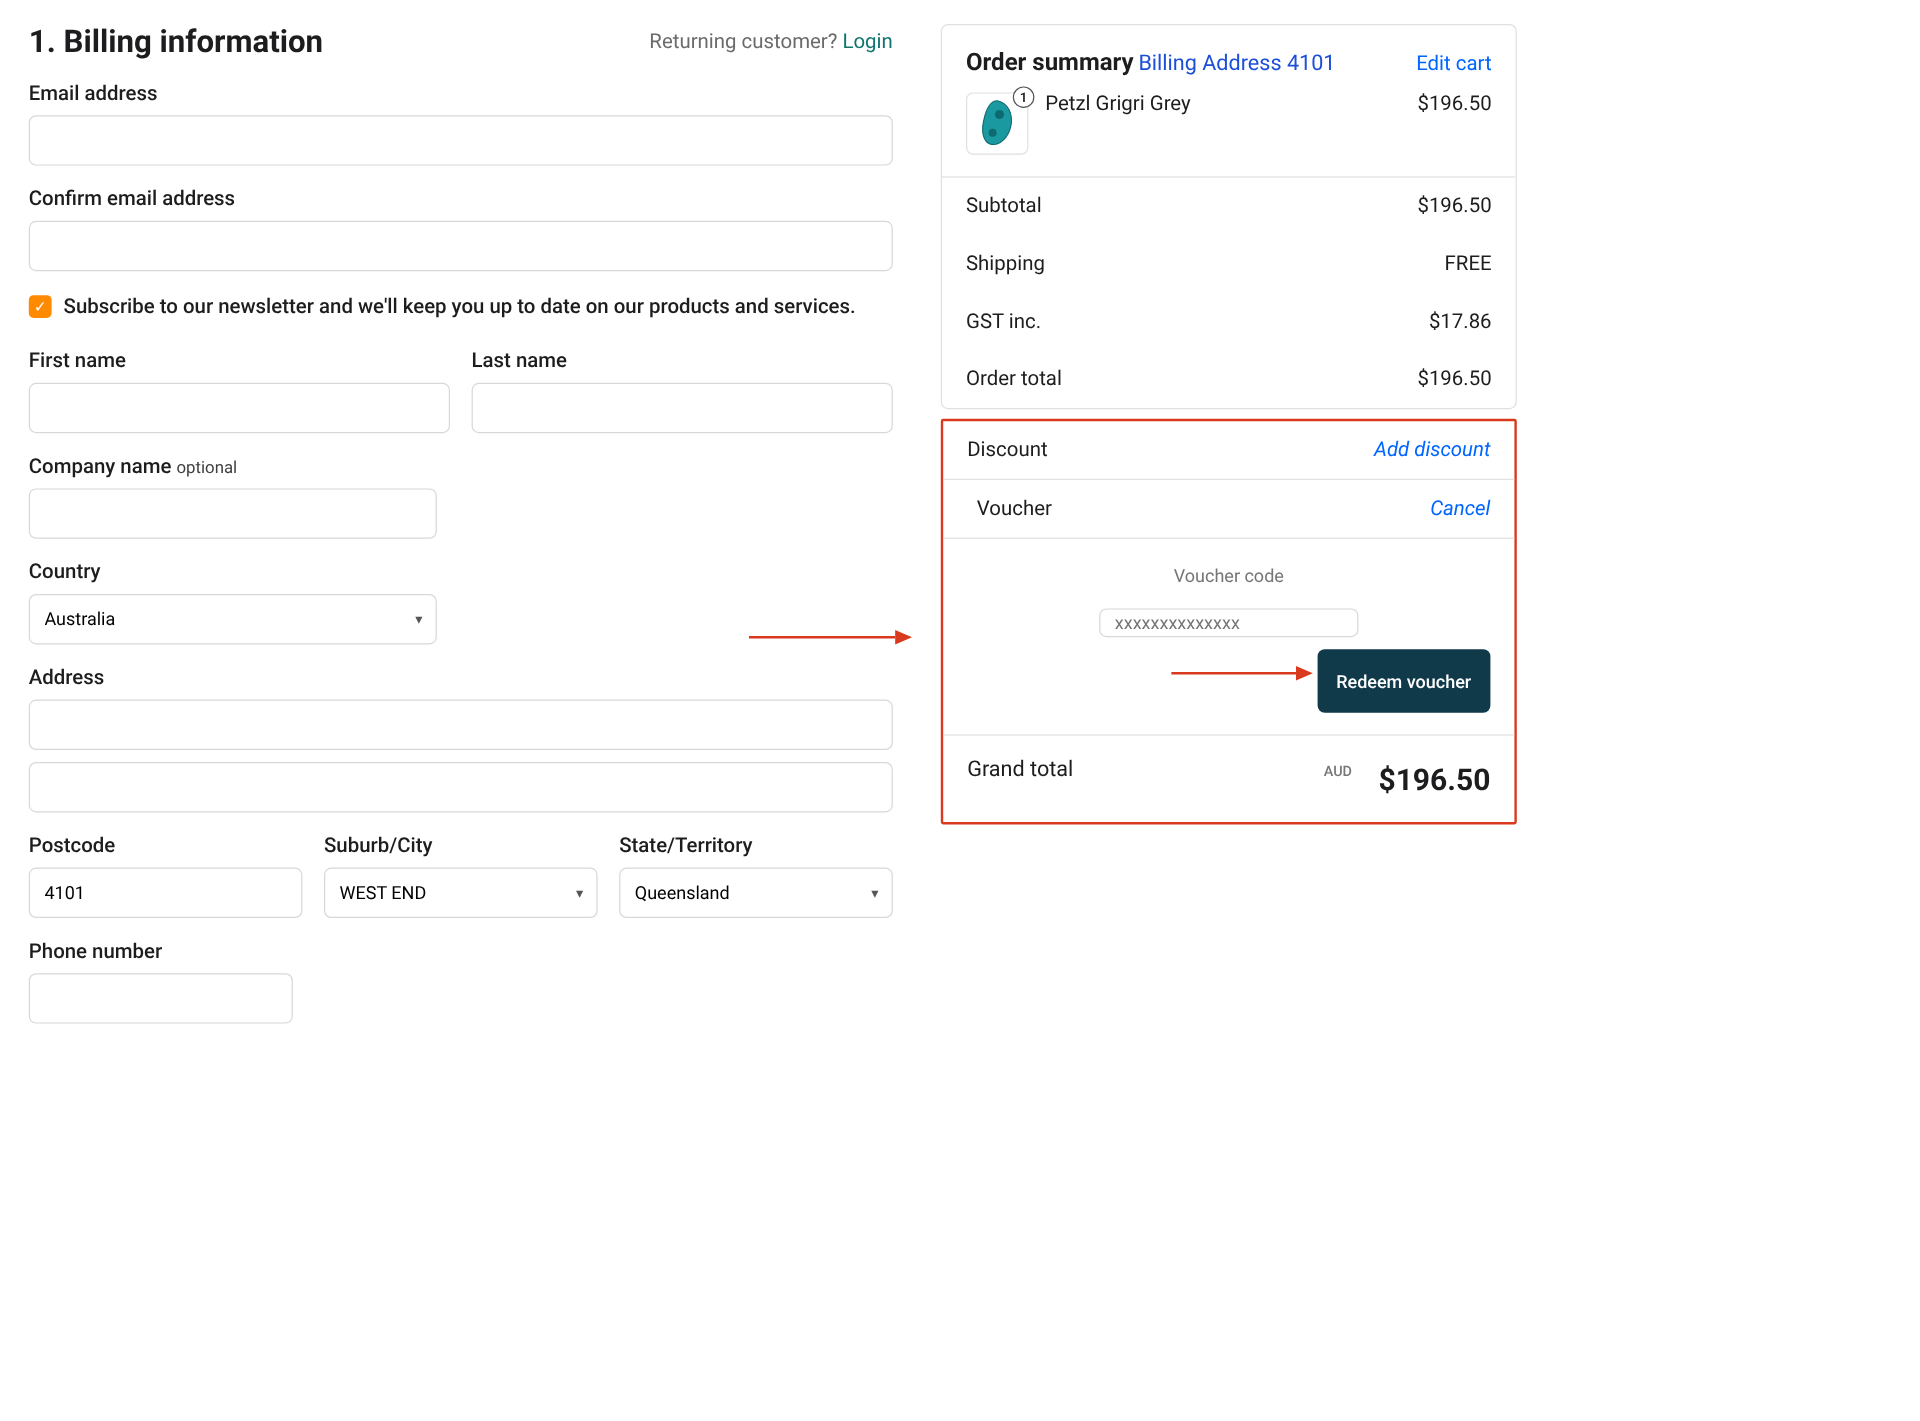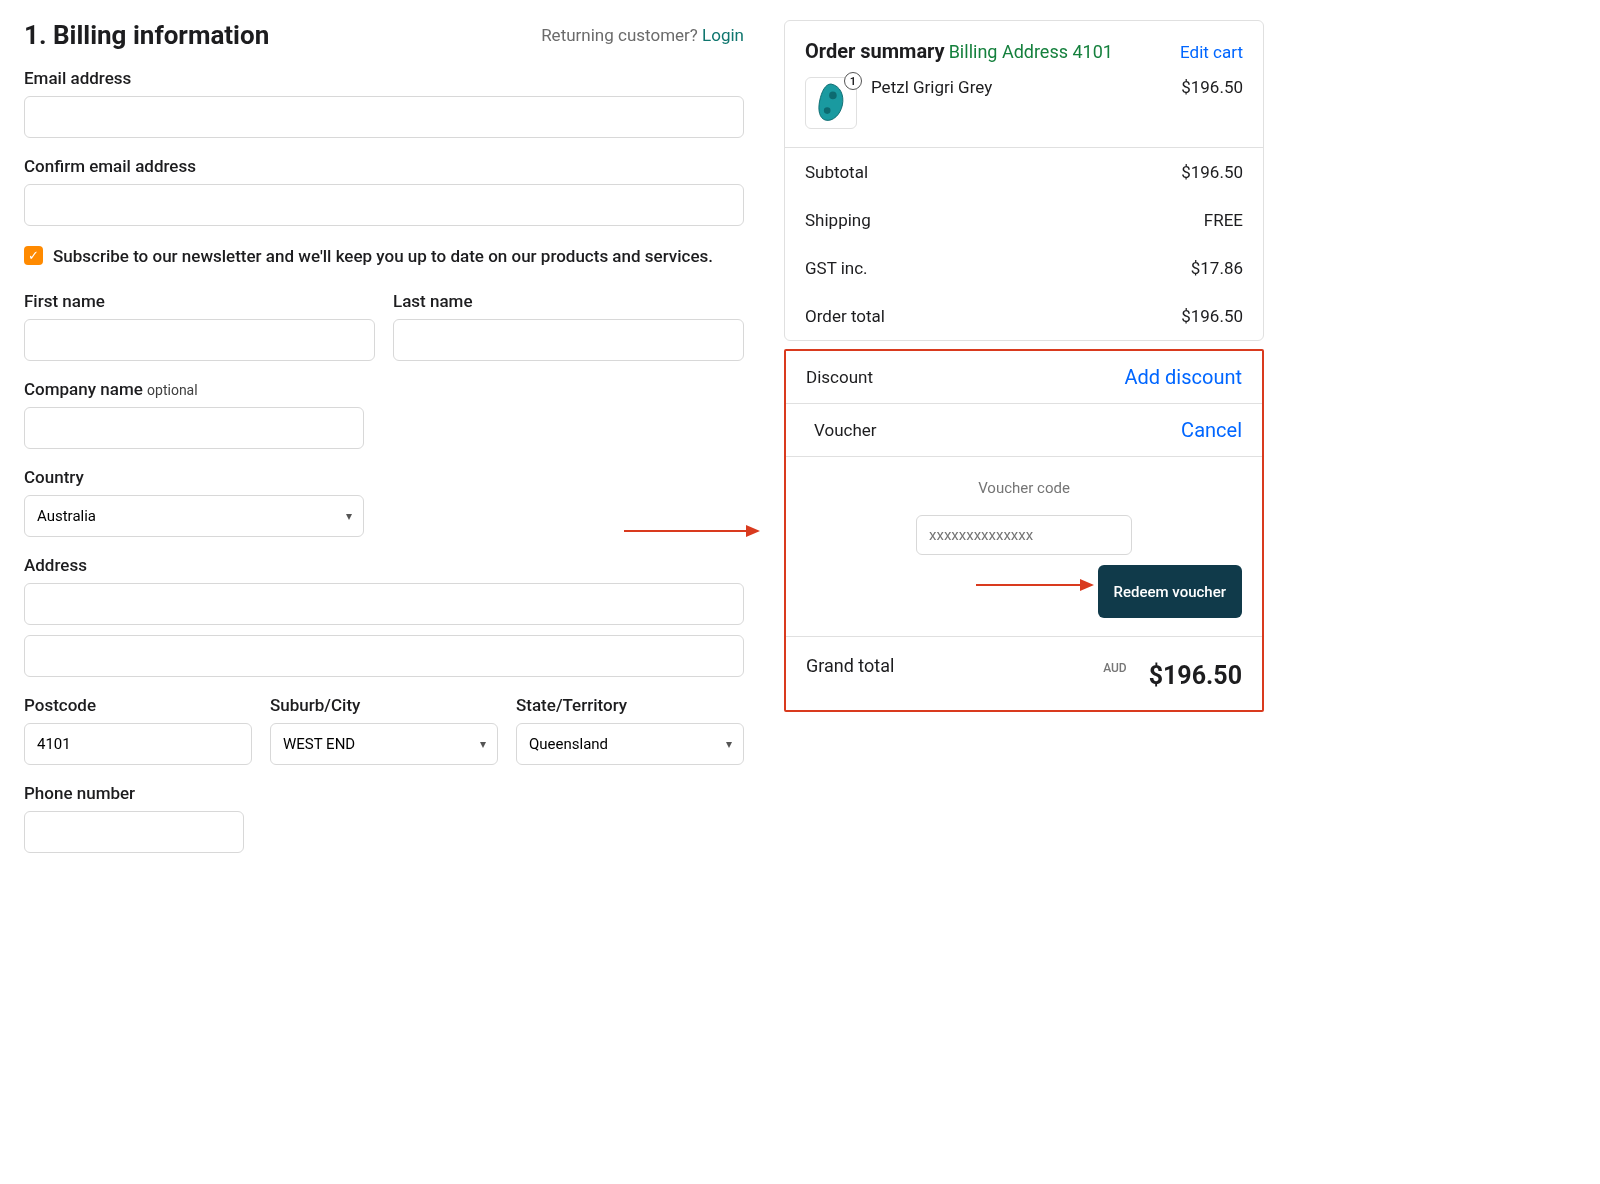--- a/index.html
+++ b/index.html
@@ -89,21 +89,21 @@
     overflow: hidden;
   }
   .summary-section { padding: 18px 20px; }
   .summary-header {
     display: flex;
     justify-content: space-between;
     align-items: baseline;
     gap: 8px;
   }
   .summary-title { font-size: 20px; font-weight: 700; }
-  .summary-sub { font-size: 18px; color: #15803d; font-weight: 400; }
+  .summary-sub { font-size: 18px; color: #1d4ed8; font-weight: 400; }
   .edit-link { color: #0066ff; text-decoration: none; font-size: 17px; }
 
   .product-row {
     display: flex;
     align-items: flex-start;
     gap: 14px;
     margin-top: 14px;
   }
   .thumb {
     width: 52px; height: 52px;
@@ -146,37 +146,37 @@
     margin-top: 8px;
   }
   .disc-row, .voucher-row {
     display: flex;
     justify-content: space-between;
     align-items: center;
     padding: 14px 20px;
     font-size: 17px;
   }
   .voucher-row { border-top: 1px solid #e0e0e0; padding-left: 28px; }
-  .link { color: #0066ff; text-decoration: none; font-size: 20px; }
+  .link { color: #0066ff; text-decoration: none; font-size: 17px; font-style: italic; }
 
   .voucher-form {
     border-top: 1px solid #e0e0e0;
     padding: 12px 20px 18px;
   }
   .vf-line {
     display: flex;
     align-items: center;
     justify-content: center;
     margin: 10px 0;
     gap: 18px;
     flex-direction: column;
   }
   .vf-line label { color: #757575; font-size: 15px; }
   .vf-line input {
-    height: 40px;
+    height: 24px;
     width: 216px;
     flex: none;
   }
   .redeem-row {
     display: flex;
     justify-content: flex-end;
     margin-top: 8px;
   }
   .redeem-btn {
     background: #103a4a;

